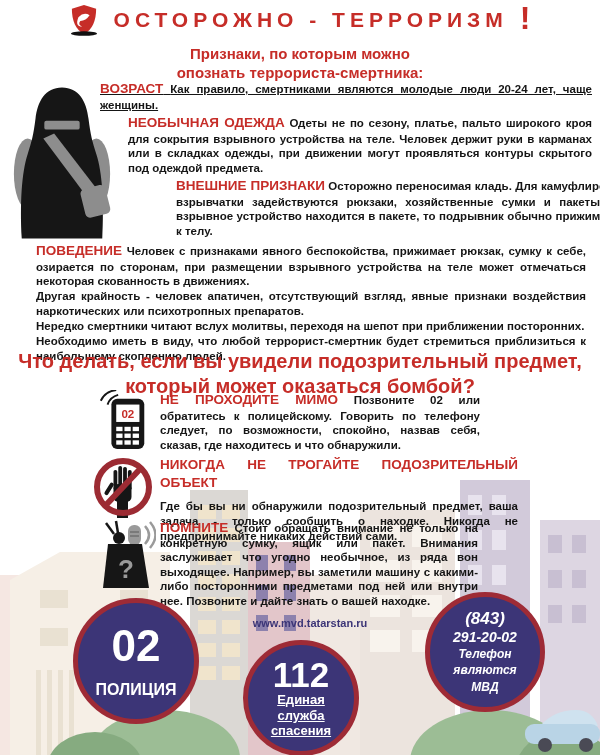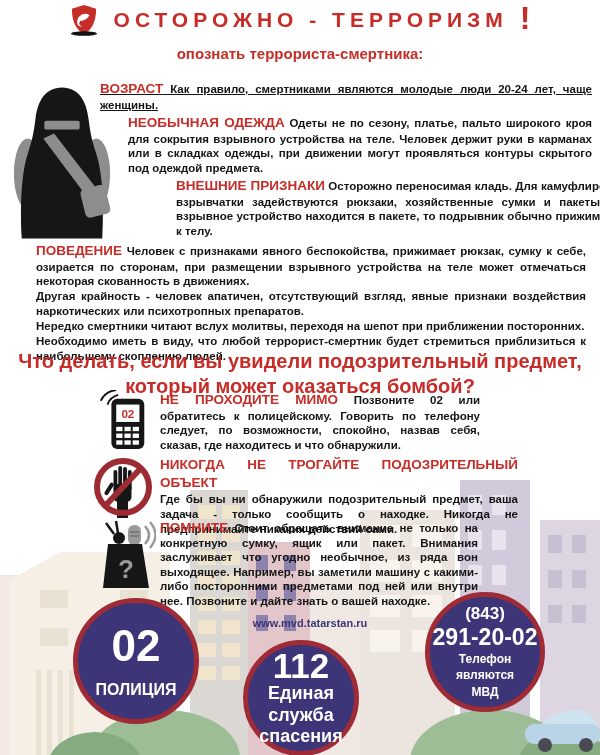--- a/index.html
+++ b/index.html
@@ -19,39 +19,39 @@
   .figure-wrap{position:absolute;left:8px;top:84px;width:108px;height:158px;}
   .sec-clothes{position:absolute;left:128px;top:114px;width:464px;}
   .sec-external{position:absolute;left:128px;top:177px;width:464px;margin-left:48px;}
   .sec-behavior{position:absolute;left:36px;top:242px;width:550px;}
   
   .q-heading{position:absolute;top:349px;left:0;width:100%;text-align:center;color:#c62d28;font-size:20px;line-height:1.25;}
   .act-icon1{position:absolute;left:94px;top:390px;width:58px;height:62px;}
   .act-text1{position:absolute;left:160px;top:391px;width:320px;}
   .act-icon2{position:absolute;left:92px;top:452px;width:62px;height:68px;}
   .act-text2{position:absolute;left:160px;top:456px;width:358px;}
-  .act-text2 .headline{color:#c62d28;font-size:13.5px;margin-bottom:1px;}
+  .act-text2 .headline{color:#c62d28;font-size:13.5px;margin-bottom:8px;}
   .act-icon3{position:absolute;left:94px;top:518px;width:62px;height:76px;}
   .act-text3{position:absolute;left:160px;top:519px;width:318px;line-height:1.26;}
   
   .city{position:absolute;left:0;top:480px;width:600px;height:275px;z-index:0;}
   .layer-above{z-index:1;}
   
   .circle{position:absolute;border-radius:50%;background:#3c3577;border:5px solid #9e2b36;
           display:flex;flex-direction:column;justify-content:center;align-items:center;
           color:#fff;text-align:center;z-index:2;box-sizing:border-box;}
   .c-police{left:73px;top:598px;width:126px;height:126px;}
   .c-police .num{font-size:44px;line-height:1;}
   .c-police .cap{font-size:16px;margin-top:13px;}
   .c-emerg{left:243px;top:640px;width:116px;height:116px;}
   .c-emerg .num{font-size:35px;line-height:1;}
-  .c-emerg .cap{font-size:18px;line-height:1.2;}
-  .c-hot{left:425px;top:592px;width:120px;height:120px;}
+  .c-emerg .cap{font-size:13px;line-height:1.2;text-decoration:underline;}
+  .c-hot{left:425px;top:592px;width:120px;height:120px;font-style:italic;}
   .c-hot .code{font-size:17px;line-height:1.1;}
-  .c-hot .num{font-size:23px;line-height:1.15;}
+  .c-hot .num{font-size:14px;line-height:1.15;}
   .c-hot .cap{font-size:12px;line-height:1.2;margin-top:2px;}
   .website{position:absolute;left:230px;top:617px;width:160px;text-align:center;color:#3c3577;font-size:11px;z-index:2;}
   
   [data-name]{box-sizing:border-box;}
 </style>
 </head>
 <body>
 
 <div class="poster" data-name="terrorism-awareness-poster">
 
@@ -145,20 +145,21 @@
   <div class="title-row layer-above" data-name="poster-header">
     <svg width="28" height="32" viewBox="0 0 30 34" data-name="kazan-coat-of-arms-icon">
       <path d="M15,1 L28,5 C28,17 24,28 15,32 C6,28 2,17 2,5 Z" fill="#c62d28"></path>
       <path d="M9,14 q6,-6 12,-2 q-4,6 -10,6 q-3,4 2,6 q-8,0 -4,-10z" fill="#ffffff"></path>
       <ellipse cx="15" cy="31.5" rx="14" ry="2.5" fill="#111111"></ellipse>
     </svg>
     <span class="title-text" data-name="poster-title">ОСТОРОЖНО - ТЕРРОРИЗМ</span>
     <span class="title-exclaim" data-name="poster-title-exclamation">!</span>
   </div>
   <div class="subtitle layer-above" data-name="poster-subtitle">
+    <div data-name="subtitle-line-1">Признаки, по которым можно</div>
     <div data-name="subtitle-line-2">опознать террориста-смертника:</div>
   </div>
 
   <div class="figure-wrap layer-above" data-name="suicide-bomber-silhouette">
     <svg width="108" height="158" viewBox="0 0 110 158">
       <ellipse cx="20" cy="90" rx="14" ry="36" fill="#8d8d8d"></ellipse>
       <ellipse cx="90" cy="90" rx="14" ry="36" fill="#8d8d8d"></ellipse>
       <path d="M55,2 C38,2 30,16 28,34 C26,50 24,58 20,70 C14,88 12,120 14,156 L96,156 C98,120 96,88 90,70 C86,58 84,50 82,34 C80,16 72,2 55,2 Z" fill="#161616"></path>
       <rect x="37" y="36" width="36" height="9" rx="2" fill="#8d8d8d" data-name="eye-slit"></rect>
       <polygon points="36,54 47,49 94,110 83,117" fill="#8d8d8d" data-name="bag-strap"></polygon>

